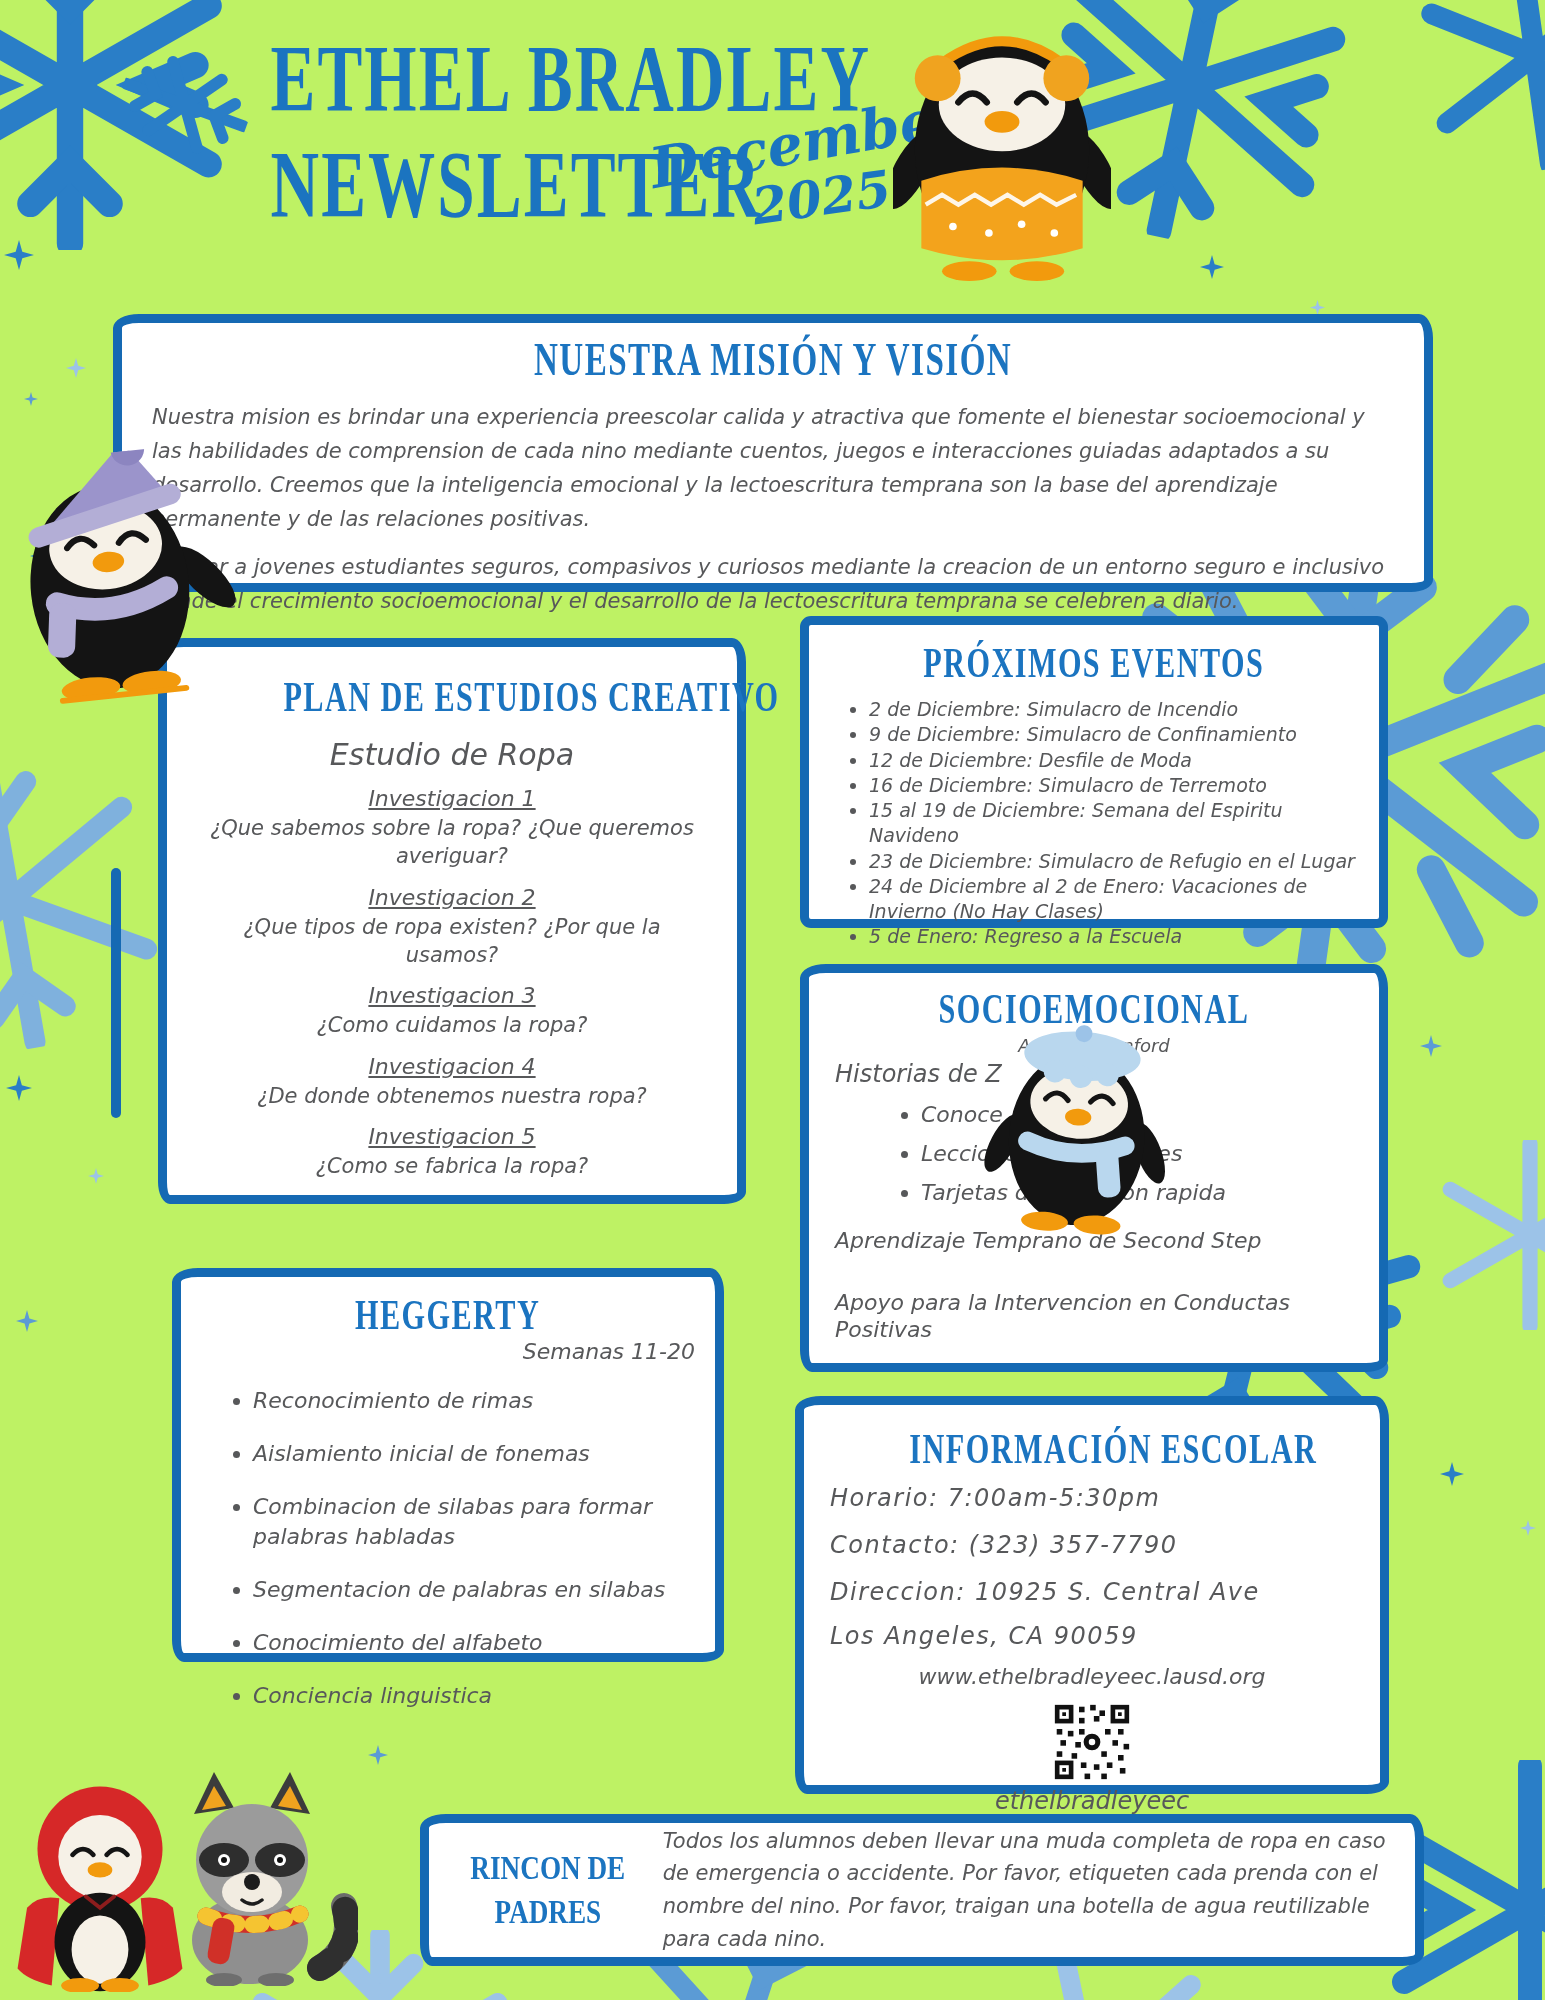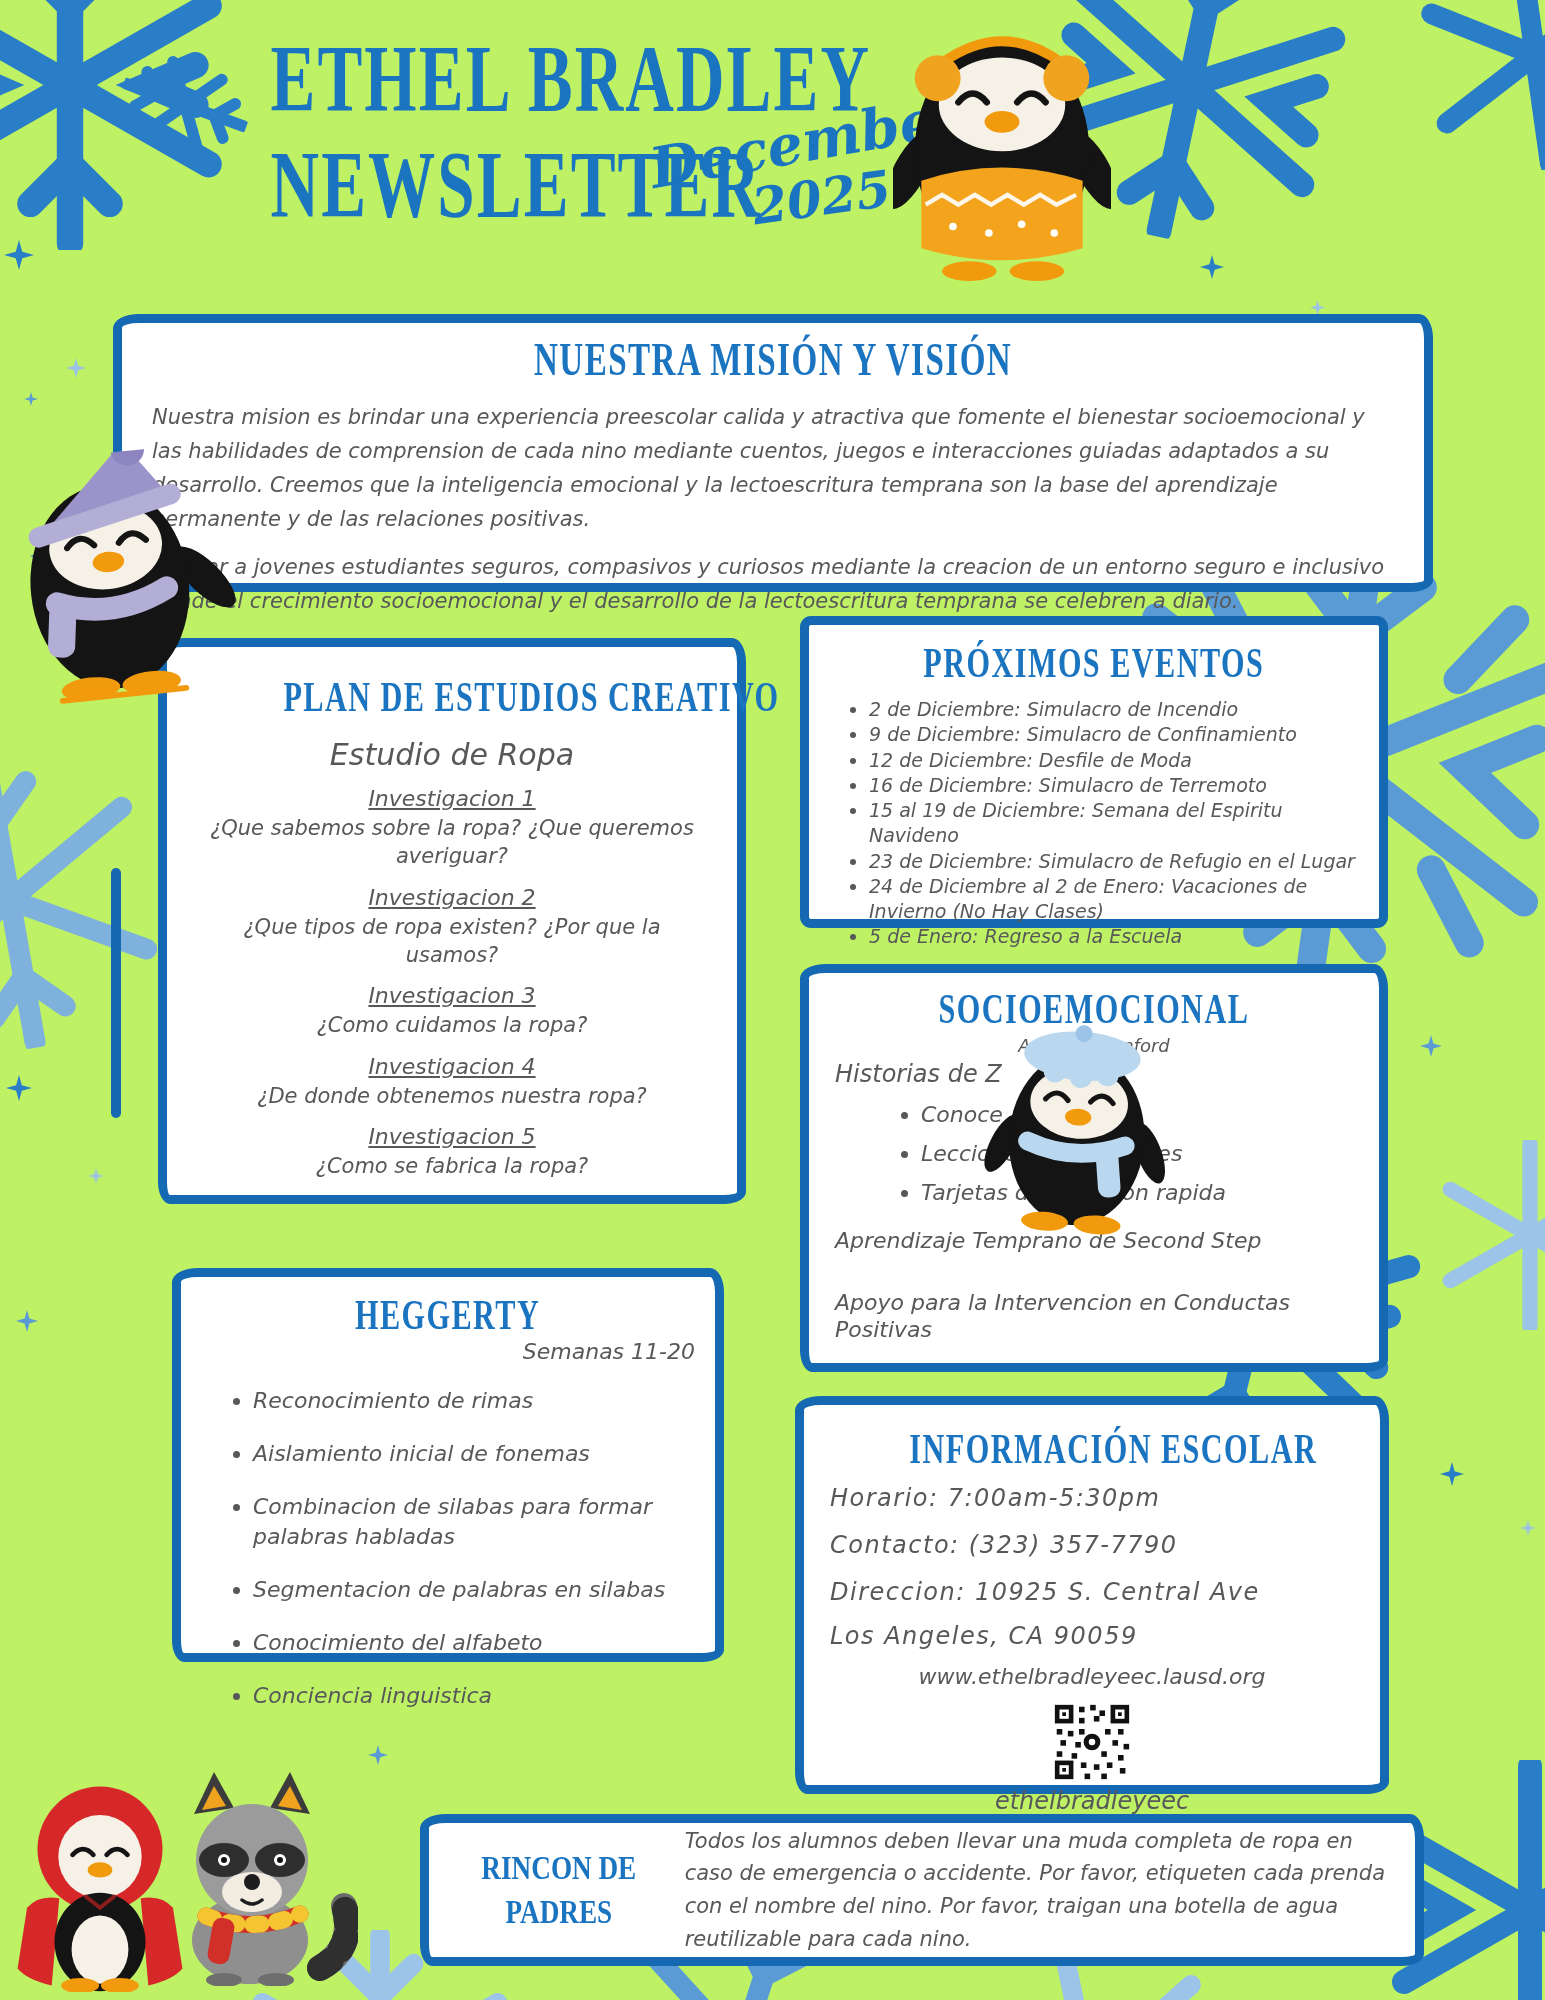--- a/index.html
+++ b/index.html
@@ -62,21 +62,21 @@
   .info .iline{font-size:24px;letter-spacing:1.5px;line-height:1.8;margin-top:4px;}
   .info .row{display:flex;align-items:center;gap:14px;margin-top:6px;flex-direction:column;}
   .info .url{font-size:22px;}
   .info .insta{font-size:24px;}
   .info .director{font-size:24px;text-align:center;margin-top:2px;}
   .qr{flex:0 0 auto;}
   
   .parents{left:420px;top:1814px;width:1004px;height:152px;padding:10px 22px;display:flex;gap:18px;align-items:center;}
   .parents .ptitle{flex:0 0 160px;text-align:center;color:#1b74c0;
                    font-family:"Liberation Serif","DejaVu Serif",serif;font-weight:bold;
-                   font-size:34px;line-height:44px;margin:11px;}
+                   font-size:34px;line-height:44px;margin:0;}
   .parents .ptitle span{display:block;transform:scaleX(.80);white-space:nowrap;}
   .parents p{font-size:21px;line-height:1.55;margin:0;font-style:italic;color:#57585a;}
   .ill{position:absolute;pointer-events:none;}
 </style>
 </head>
 <body>
 
 <div class="page">
 
   <svg class="snow" style="left:-95px;top:-80px;width:330px;height:330px;" viewBox="0 0 100 100">

